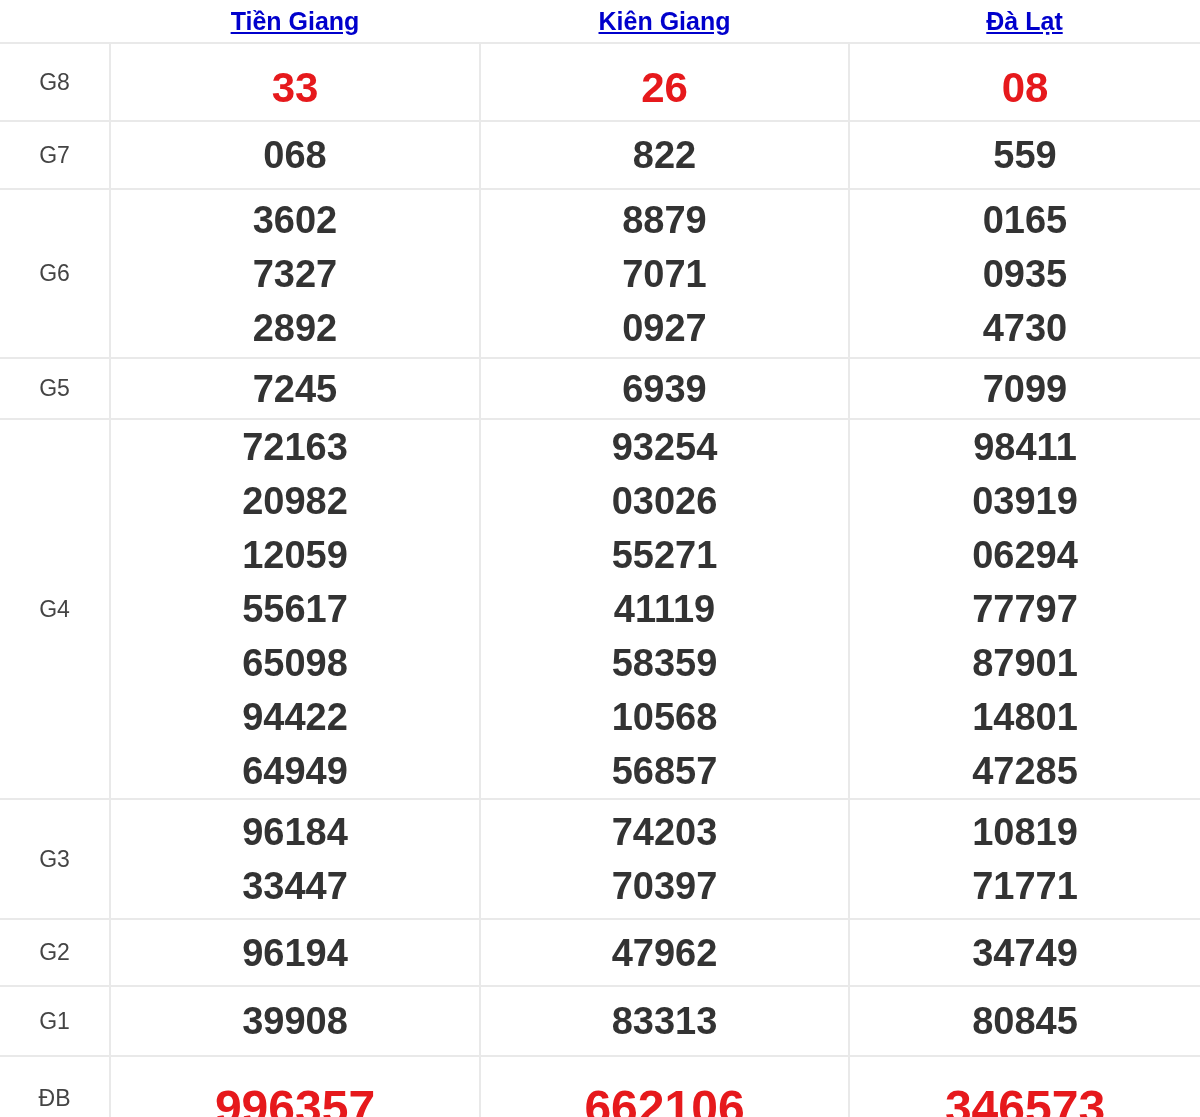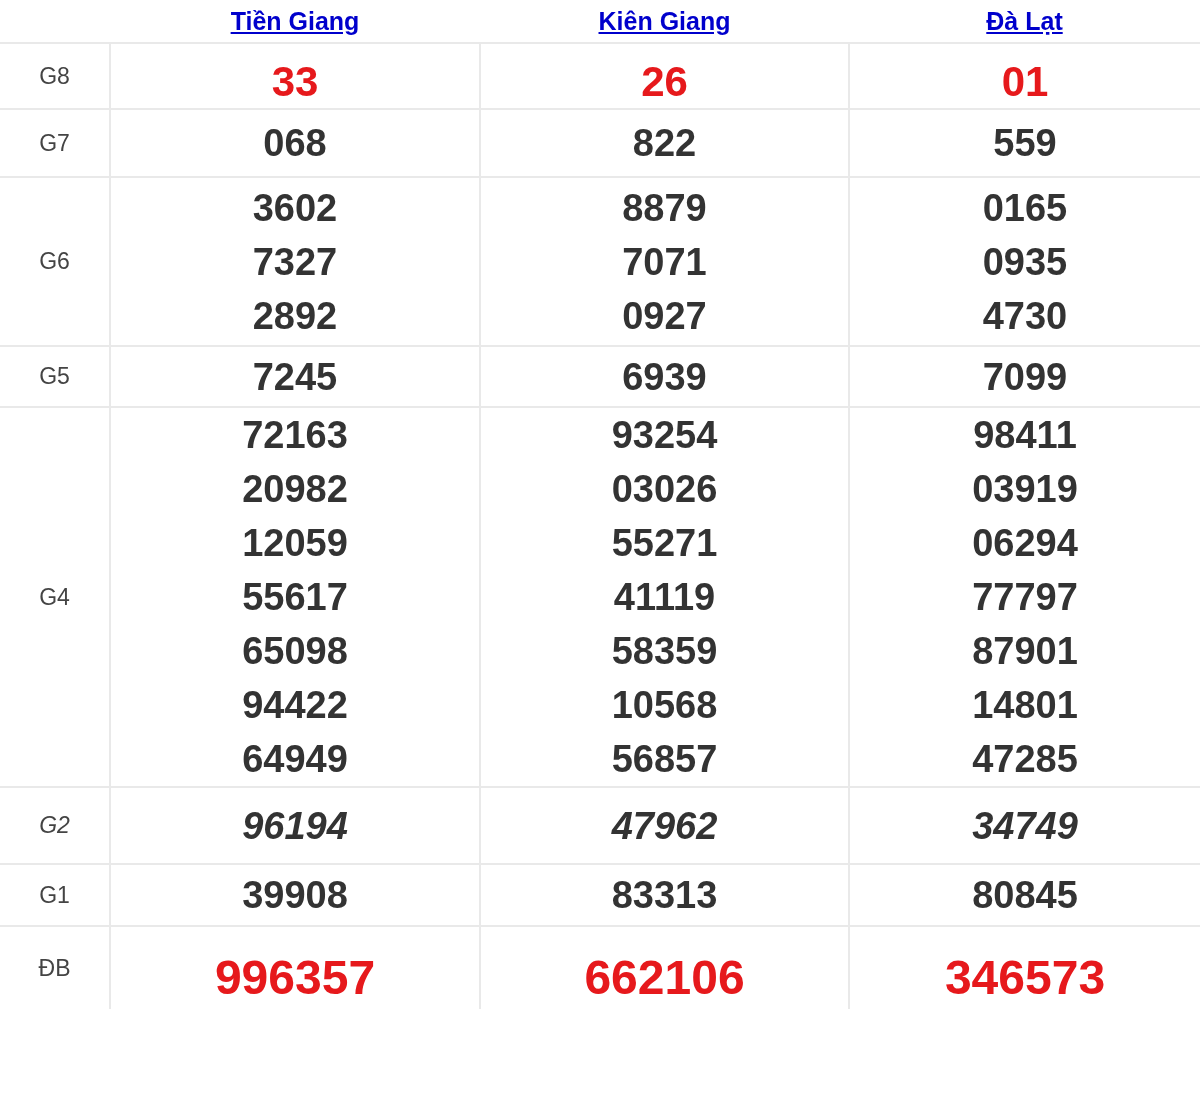--- a/index.html
+++ b/index.html
@@ -71,28 +71,28 @@
     font-size: 42px;
     line-height: 50px;
     margin-top: 11px;
   }
   .row-db .num {
     color: var(--accent-red);
     font-size: 48px;
     line-height: 56px;
     margin-top: 20px;
   }
-  .row-g8 { height: 66px; }
+  .row-g8 { height: 78px; }
   .row-g7 { height: 68px; }
   .row-g6 { height: 169px; }
   .row-g5 { height: 61px; }
   .row-g4 { height: 378px; }
   .row-g3 { height: 120px; }
-  .row-g2 { height: 77px; font-style: italic; }
-  .row-g1 { height: 62px; }
+  .row-g2 { height: 67px; }
+  .row-g1 { height: 70px; }
   .row-db { height: 83px; }
 </style>
 </head>
 <body>
 
 <table class="results">
   <colgroup>
     <col class="c-label">
     <col class="c-1">
     <col class="c-2">
@@ -115,21 +115,21 @@
   <tbody>
       <tr class="row-g8">
         <td class="prize-label">G8</td>
         <td class="result-cell">
           <div class="num">33</div>
         </td>
         <td class="result-cell">
           <div class="num">26</div>
         </td>
         <td class="result-cell">
-          <div class="num">01</div>
+          <div class="num">08</div>
         </td>
       </tr>
       <tr class="row-g7">
         <td class="prize-label">G7</td>
         <td class="result-cell">
           <div class="num">068</div>
         </td>
         <td class="result-cell">
           <div class="num">822</div>
         </td>
@@ -190,20 +190,35 @@
         <td class="result-cell">
           <div class="num">98411</div>
           <div class="num">03919</div>
           <div class="num">06294</div>
           <div class="num">77797</div>
           <div class="num">87901</div>
           <div class="num">14801</div>
           <div class="num">47285</div>
         </td>
       </tr>
+      <tr class="row-g3">
+        <td class="prize-label">G3</td>
+        <td class="result-cell">
+          <div class="num">96184</div>
+          <div class="num">33447</div>
+        </td>
+        <td class="result-cell">
+          <div class="num">74203</div>
+          <div class="num">70397</div>
+        </td>
+        <td class="result-cell">
+          <div class="num">10819</div>
+          <div class="num">71771</div>
+        </td>
+      </tr>
       <tr class="row-g2">
         <td class="prize-label">G2</td>
         <td class="result-cell">
           <div class="num">96194</div>
         </td>
         <td class="result-cell">
           <div class="num">47962</div>
         </td>
         <td class="result-cell">
           <div class="num">34749</div>

